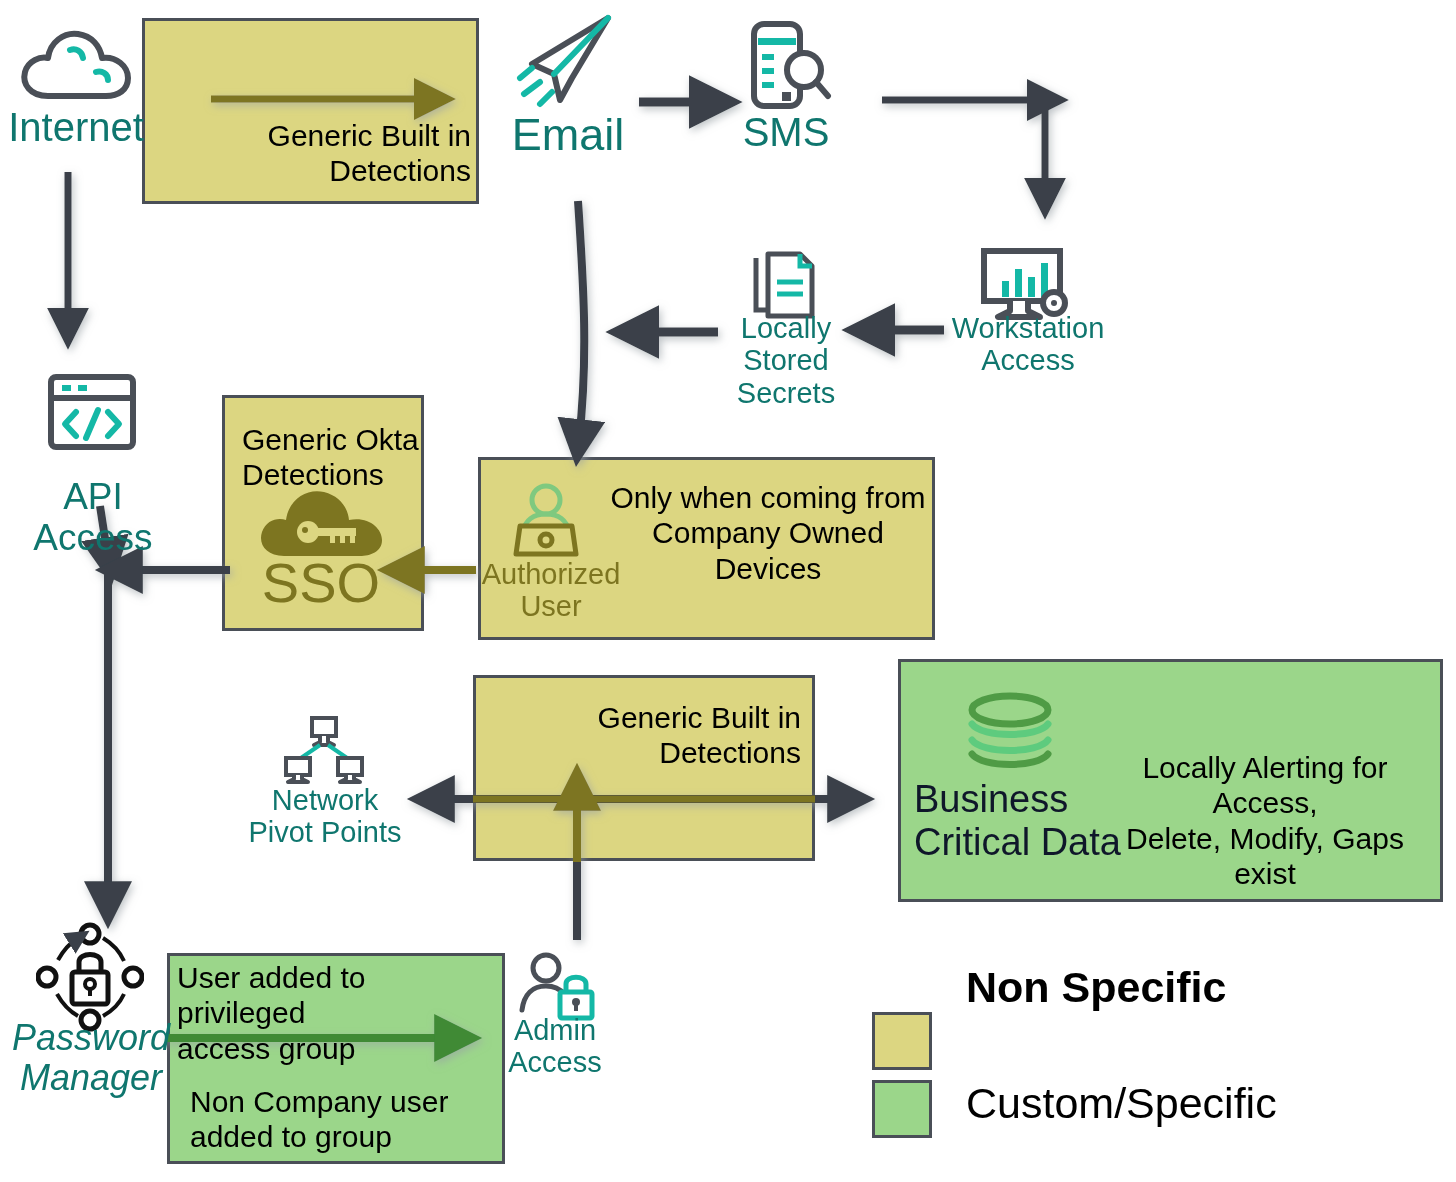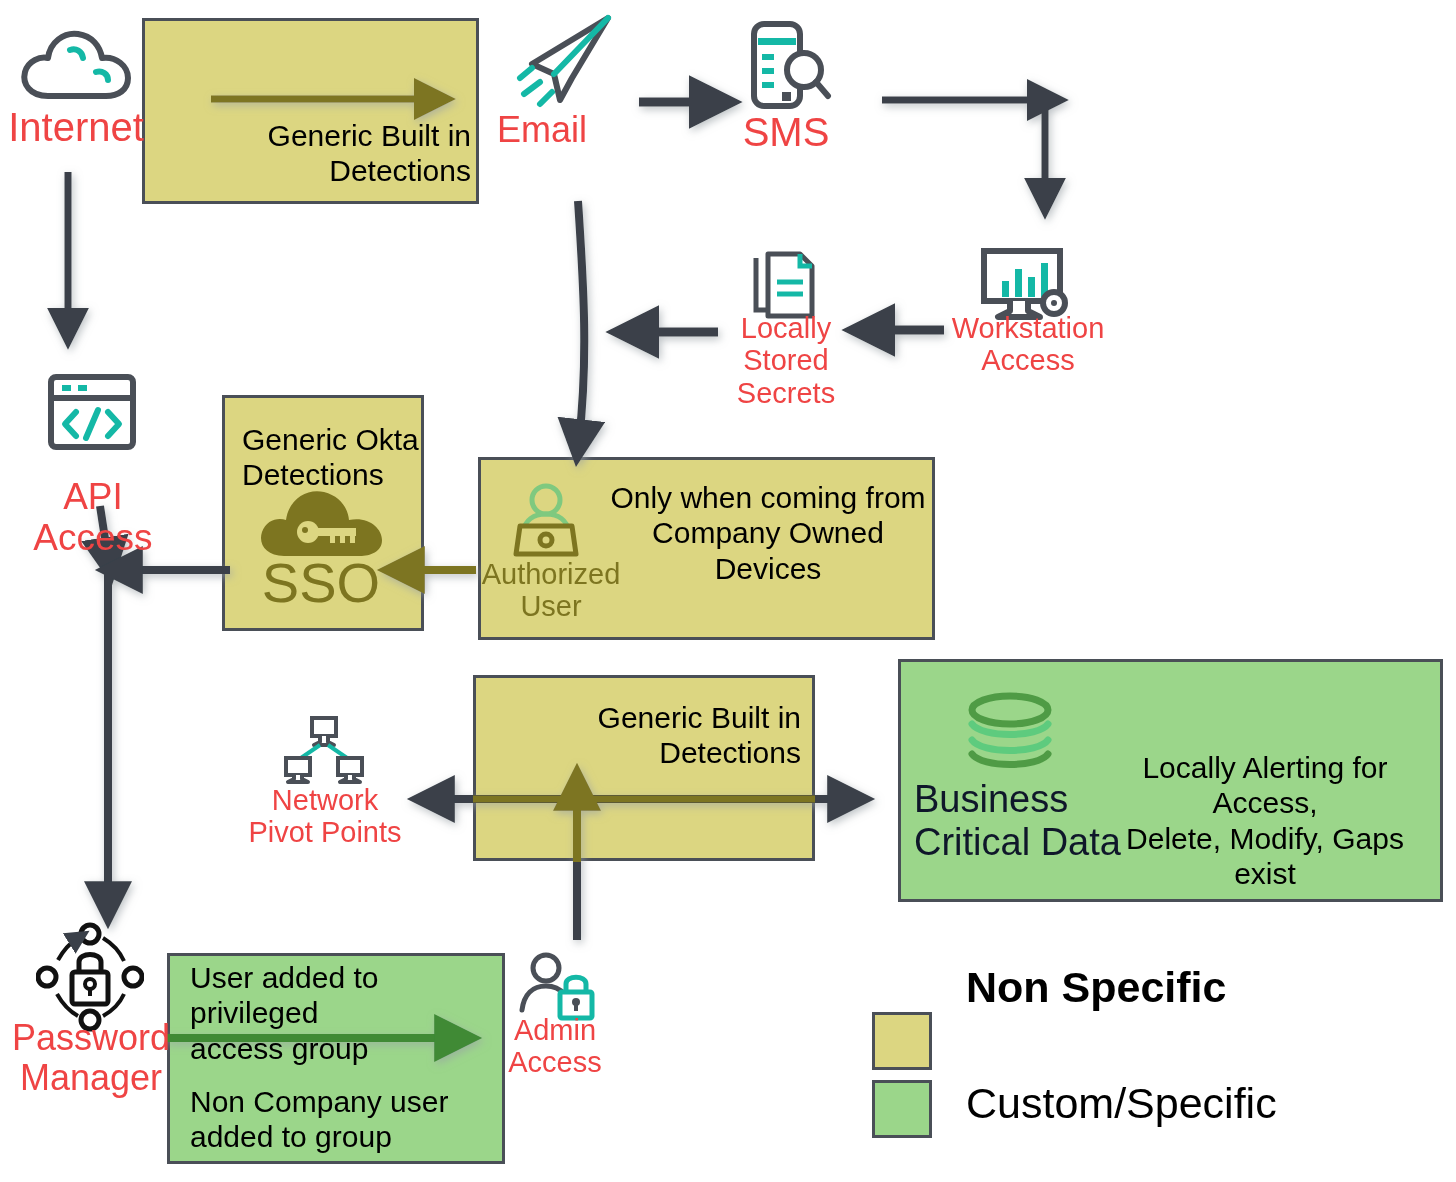--- a/index.html
+++ b/index.html
@@ -2,21 +2,21 @@
 <html><head>
 <meta charset="utf-8">
 <style>
   html,body{margin:0;padding:0;background:#ffffff;}
   body{width:1456px;height:1182px;font-family:"Liberation Sans",sans-serif;position:relative;overflow:hidden;}
   #stage{position:absolute;left:0;top:0;width:1456px;height:1182px;}
   .box{position:absolute;box-sizing:border-box;border:3px solid #4a4f57;}
   .khaki{background:#dcd681;}
   .green{background:#9bd68a;}
   .lbl{position:absolute;color:#000;line-height:1.18;white-space:pre-line;}
-  .nodelbl{position:absolute;text-align:center;line-height:1.12;color:#ef4444;white-space:pre-line;}
+  .nodelbl{position:absolute;text-align:center;line-height:1.12;color:#0f766e;white-space:pre-line;}
   .olive-txt{color:#7d7520;}
   .green-txt{color:#0f172a;}
   svg.layer{position:absolute;left:0;top:0;width:1456px;height:1182px;pointer-events:none;}
   .ic{position:absolute;}
   .legend-sw{position:absolute;width:60px;height:58px;box-sizing:border-box;border:3px solid #4a4f57;}
   .legend-txt{position:absolute;font-size:43px;color:#000;white-space:nowrap;}
 </style>
 </head>
 <body>
 
@@ -218,21 +218,21 @@
       <path d="M10,58 C12,42 21,34 34,34 C42,34 48,37 52,42" fill="none" stroke="#4a4f57" stroke-width="5" stroke-linecap="round"></path>
       <rect x="48" y="40" width="32" height="26" rx="2" fill="#fff" stroke="#14b8a6" stroke-width="5"></rect>
       <path d="M54,40 L54,32 C54,23 74,23 74,32 L74,40" fill="none" stroke="#14b8a6" stroke-width="5"></path>
       <circle cx="64" cy="50" r="4" fill="#4a4f57"></circle>
       <line x1="64" y1="53" x2="64" y2="59" stroke="#4a4f57" stroke-width="4"></line>
     </svg>
   </div>
 
   <div class="nodelbl" style="left:0px;top:105px;width:152px;font-size:40px;">Internet</div>
 
-  <div class="nodelbl" style="left:472px;top:110px;width:140px;font-size:36px;">Email</div>
+  <div class="nodelbl" style="left:498px;top:110px;width:140px;font-size:45px;">Email</div>
 
   <div class="nodelbl" style="left:716px;top:110px;width:140px;font-size:40px;">SMS</div>
 
   <div class="nodelbl" style="left:938px;top:312px;width:180px;font-size:29px;">Workstation
 Access</div>
 
   <div class="nodelbl" style="left:698px;top:312px;width:176px;font-size:29px;">Locally
 Stored Secrets</div>
 
   <div class="nodelbl" style="left:2px;top:476px;width:182px;font-size:37px;">API Access</div>
@@ -241,42 +241,42 @@
 
   <div class="nodelbl olive-txt" style="left:478px;top:558px;width:146px;font-size:29px;">Authorized
 User</div>
 
   <div class="nodelbl" style="left:238px;top:784px;width:174px;font-size:29px;">Network
 Pivot Points</div>
 
   <div class="nodelbl green-txt" style="left:914px;top:778px;width:214px;font-size:38px;text-align:left;">Business
 Critical Data</div>
 
-  <div class="nodelbl" style="left:6px;top:1018px;width:170px;font-size:36px;">Password
+  <div class="nodelbl" style="left:6px;top:1018px;width:170px;font-size:36px;font-style:italic;">Password
 Manager</div>
 
   <div class="nodelbl" style="left:494px;top:1014px;width:122px;font-size:29px;">Admin
 Access</div>
 
   <div class="lbl" style="left:266px;top:118px;width:205px;font-size:30px;text-align:right;">Generic Built in
 Detections</div>
 
   <div class="lbl" style="left:242px;top:422px;width:190px;font-size:30px;text-align:left;">Generic Okta
 Detections</div>
 
   <div class="lbl" style="left:608px;top:480px;width:320px;font-size:30px;text-align:center;">Only when coming from
 Company Owned Devices</div>
 
   <div class="lbl" style="left:596px;top:700px;width:205px;font-size:30px;text-align:right;">Generic Built in
 Detections</div>
 
   <div class="lbl" style="left:1100px;top:750px;width:330px;font-size:30px;text-align:center;">Locally Alerting for Access,
 Delete, Modify, Gaps exist</div>
 
-  <div class="lbl" style="left:190px;top:960px;width:300px;font-size:30px;text-align:left;">User added to privileged
+  <div class="lbl" style="left:177px;top:960px;width:300px;font-size:30px;text-align:left;">User added to privileged
 access group</div>
 
   <div class="lbl" style="left:190px;top:1084px;width:300px;font-size:30px;text-align:left;">Non Company user
 added to group</div>
 
   <div class="legend-sw khaki" style="left:872px;top:1012px;"></div>
   <div class="legend-txt" style="left:966px;top:963px;font-weight:bold;">Non Specific</div>
 
   <div class="legend-sw green" style="left:872px;top:1080px;"></div>
   <div class="legend-txt" style="left:966px;top:1079px;">Custom/Specific</div>

